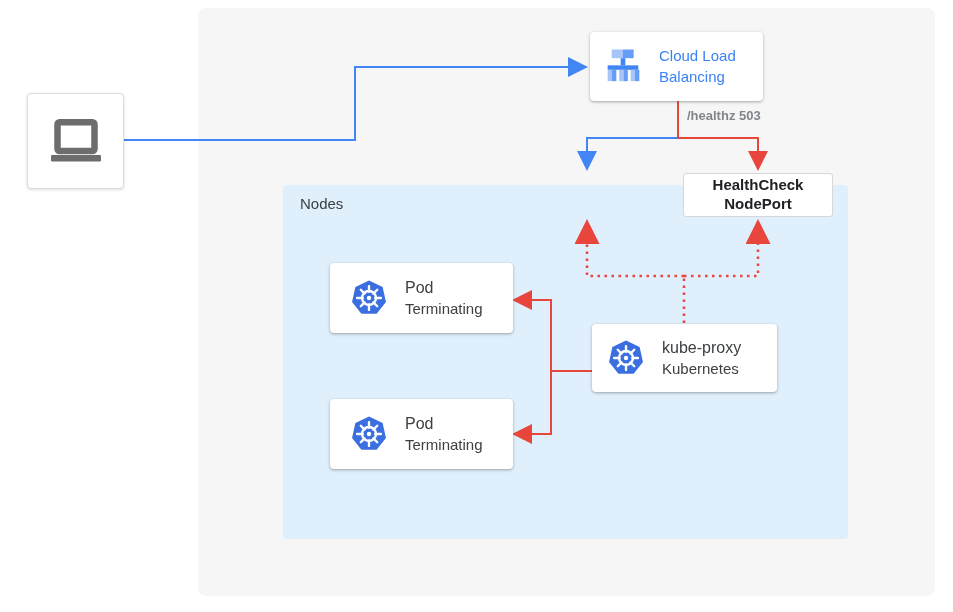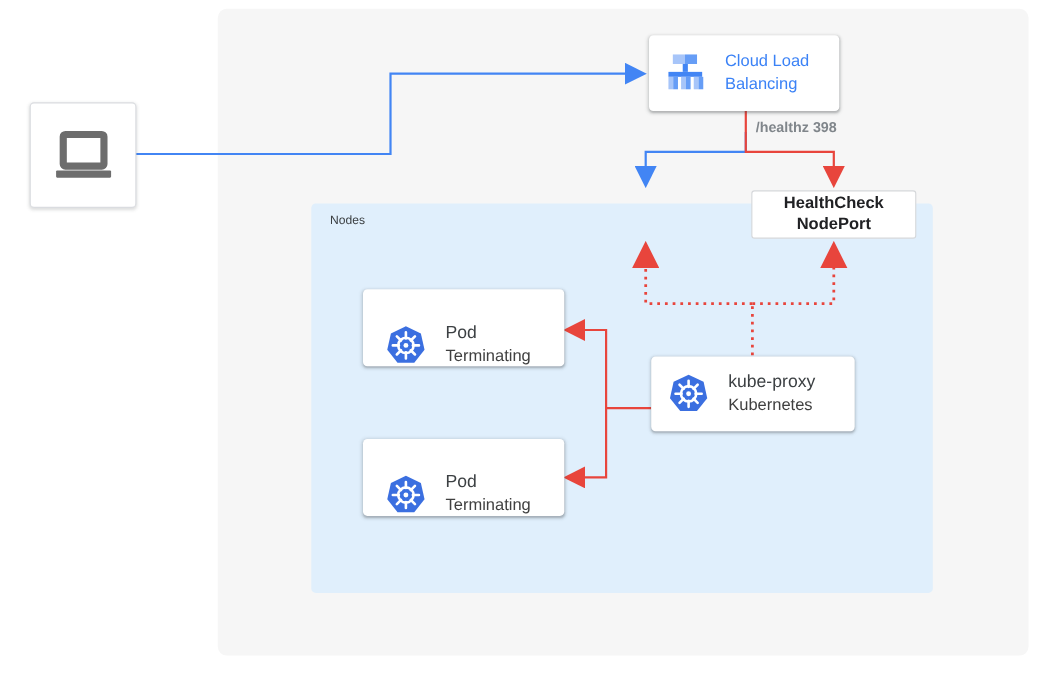--- a/index.html
+++ b/index.html
@@ -11,21 +11,21 @@
   .abs{position:absolute;}
   .canvas-bg{
     left:198px;top:8px;width:737px;height:588px;
     background:#F6F6F6;border-radius:8px;
   }
   .nodes-box{
     left:283px;top:185px;width:565px;height:354px;
     background:#E0EFFC;border-radius:4px;
   }
   .nodes-label{
-    left:17px;top:10px;font-size:11px;color:#3C4043;
+    left:17px;top:10px;font-size:15px;color:#3C4043;
   }
   svg.connectors{left:0;top:0;width:953px;height:612px;pointer-events:none;}
   .ln{fill:none;stroke-width:2px;}
   .ln-dotted{fill:none;stroke-width:2.5px;stroke-dasharray:2.5 4.5;}
   .card{
     background:#ffffff;border-radius:4px;
     box-shadow:0 1px 2px rgba(60,64,67,.28),0 1px 3px 1px rgba(60,64,67,.12);
     display:flex;align-items:center;
   }
   .port-box{
@@ -40,21 +40,21 @@
     display:flex;align-items:center;justify-content:center;
   }
   .clb-card{left:590px;top:32px;width:173px;height:69px;}
   .clb-icon{margin-left:13px;flex:0 0 auto;}
   .clb-label{margin-left:16px;width:92px;font-size:15px;line-height:1.35;color:#3b82f6;}
   .healthz{
     left:687px;top:108px;font-size:13px;font-weight:bold;color:#80868B;
   }
   .np-box{left:511px;top:173px;width:150px;height:44px;}
   .hc-box{left:683px;top:173px;width:150px;height:44px;padding:12px 2px;box-sizing:border-box;}
-  .pod-card{width:183px;height:70px;align-items:flex-end;}
+  .pod-card{width:183px;height:70px;}
   .pod1{left:330px;top:263px;}
   .pod2{left:330px;top:399px;}
   .kp-card{left:592px;top:324px;width:185px;height:68px;}
   .k8s-icon{margin-left:20px;flex:0 0 auto;}
   .kp-card .k8s-icon{margin-left:15px;}
   .node-text{margin-left:17px;}
   .node-title{font-size:16px;color:#3C4043;line-height:1.2;}
   .node-sub{font-size:15px;color:#404040;line-height:1.2;margin-top:3px;}
   .k8s-wheel{stroke:#ffffff;stroke-width:1.5;fill:none;stroke-linecap:round;}
 </style>
@@ -110,21 +110,21 @@
       <rect x="2.8" y="13.7" width="2.6" height="6.8" fill="#A7C5F9"></rect>
       <rect x="5.4" y="13.7" width="2.6" height="6.8" fill="#669DF6"></rect>
       <rect x="9.7" y="13.7" width="2.6" height="6.8" fill="#A7C5F9"></rect>
       <rect x="12.3" y="13.7" width="2.6" height="6.8" fill="#669DF6"></rect>
       <rect x="16.6" y="13.7" width="2.6" height="6.8" fill="#A7C5F9"></rect>
       <rect x="19.2" y="13.7" width="2.6" height="6.8" fill="#669DF6"></rect>
     </svg>
     <div class="clb-label">Cloud Load Balancing</div>
   </div>
 
-  <div class="abs healthz">/healthz 398</div>
+  <div class="abs healthz">/healthz 503</div>
 
 
   <div class="abs port-box hc-box">HealthCheck NodePort</div>
 
   <div class="abs card pod-card pod1">
     <svg class="k8s-icon" width="38" height="38" viewBox="0 0 24 24">
       <polygon points="12,1 20.6,5.1 22.7,14.5 16.8,21.9 7.2,21.9 1.3,14.5 3.4,5.1" fill="#3B6FE0"></polygon>
       <g class="k8s-wheel">
         <circle cx="12" cy="12" r="4.4"></circle>
         <path d="M12 4.5 V8 M12 16 V19.5 M4.5 12 H8 M16 12 H19.5 M6.8 6.8 L9.2 9.2 M14.8 14.8 L17.2 17.2 M17.2 6.8 L14.8 9.2 M9.2 14.8 L6.8 17.2"></path>

